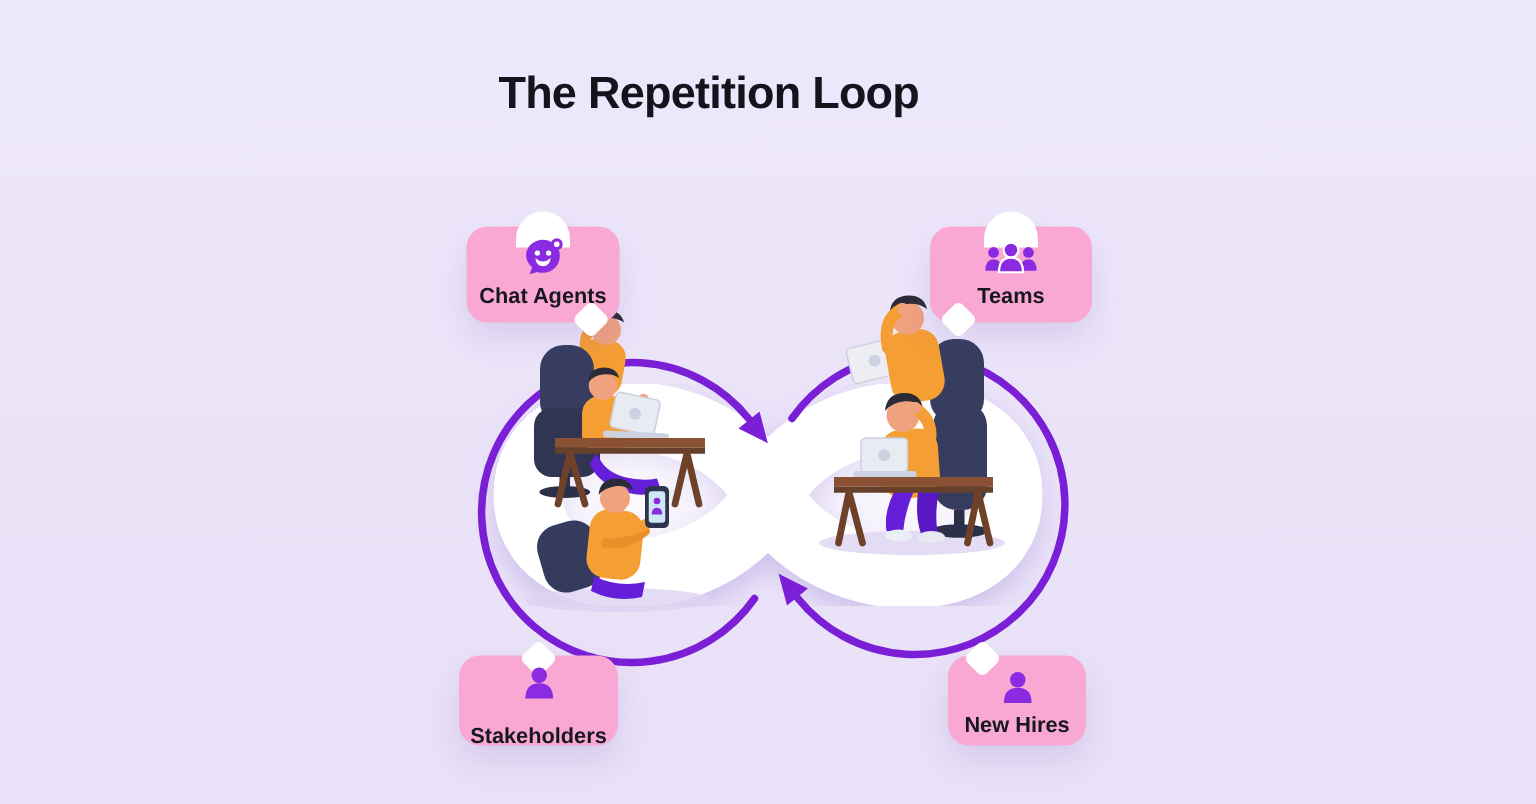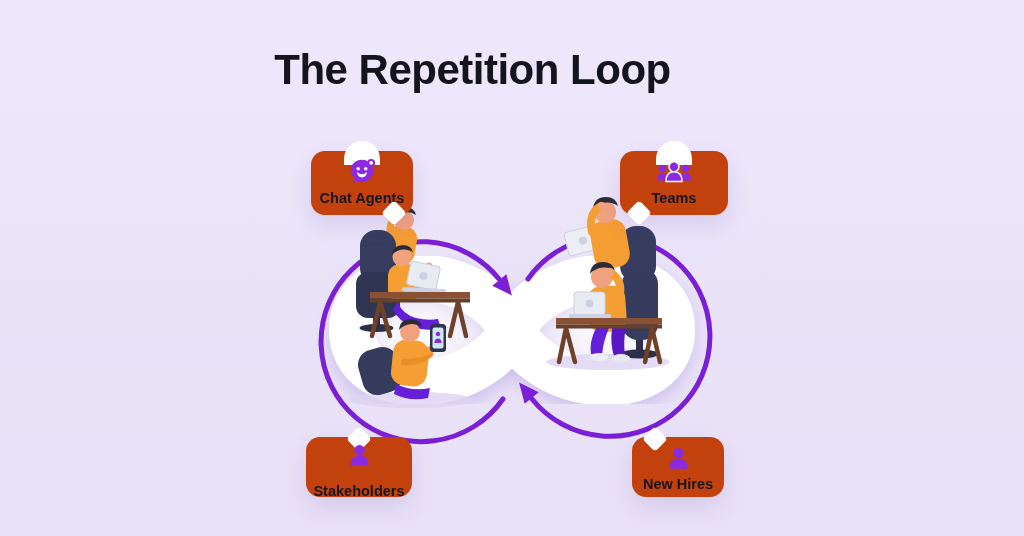--- a/index.html
+++ b/index.html
@@ -3,25 +3,25 @@
 <meta charset="utf-8">
 <style>
   html,body{margin:0;padding:0;}
   body{
     width:1024px;height:536px;position:relative;overflow:hidden;
     background:linear-gradient(180deg,#eee8fc 0%,#eae3f8 60%,#e9e1f7 100%);
     font-family:"Liberation Sans", sans-serif;
   }
   .title{
     position:absolute;top:46px;left:0;width:945px;text-align:center;
-    font-size:42px;font-weight:700;letter-spacing:-0.5px;color:#14141c;margin:0;
+    font-size:30px;font-weight:700;letter-spacing:-0.5px;color:#14141c;margin:0;
   }
   .scene{position:absolute;left:0;top:0;z-index:1;}
   .card{
-    position:absolute;z-index:5;background:#c2410c;border-radius:14px;
+    position:absolute;z-index:5;background:#f9a8d4;border-radius:14px;
     box-shadow:0 10px 22px rgba(110,80,180,0.16);
     display:flex;flex-direction:column;align-items:center;
   }
   .card .bump{
     position:absolute;top:-10px;left:50%;transform:translateX(-50%);
     width:36px;height:24px;background:#ffffff;border-radius:18px 18px 0 0;
   }
   .card .tail{
     position:absolute;width:18px;height:18px;background:#ffffff;border-radius:4px;
     transform:rotate(45deg);

